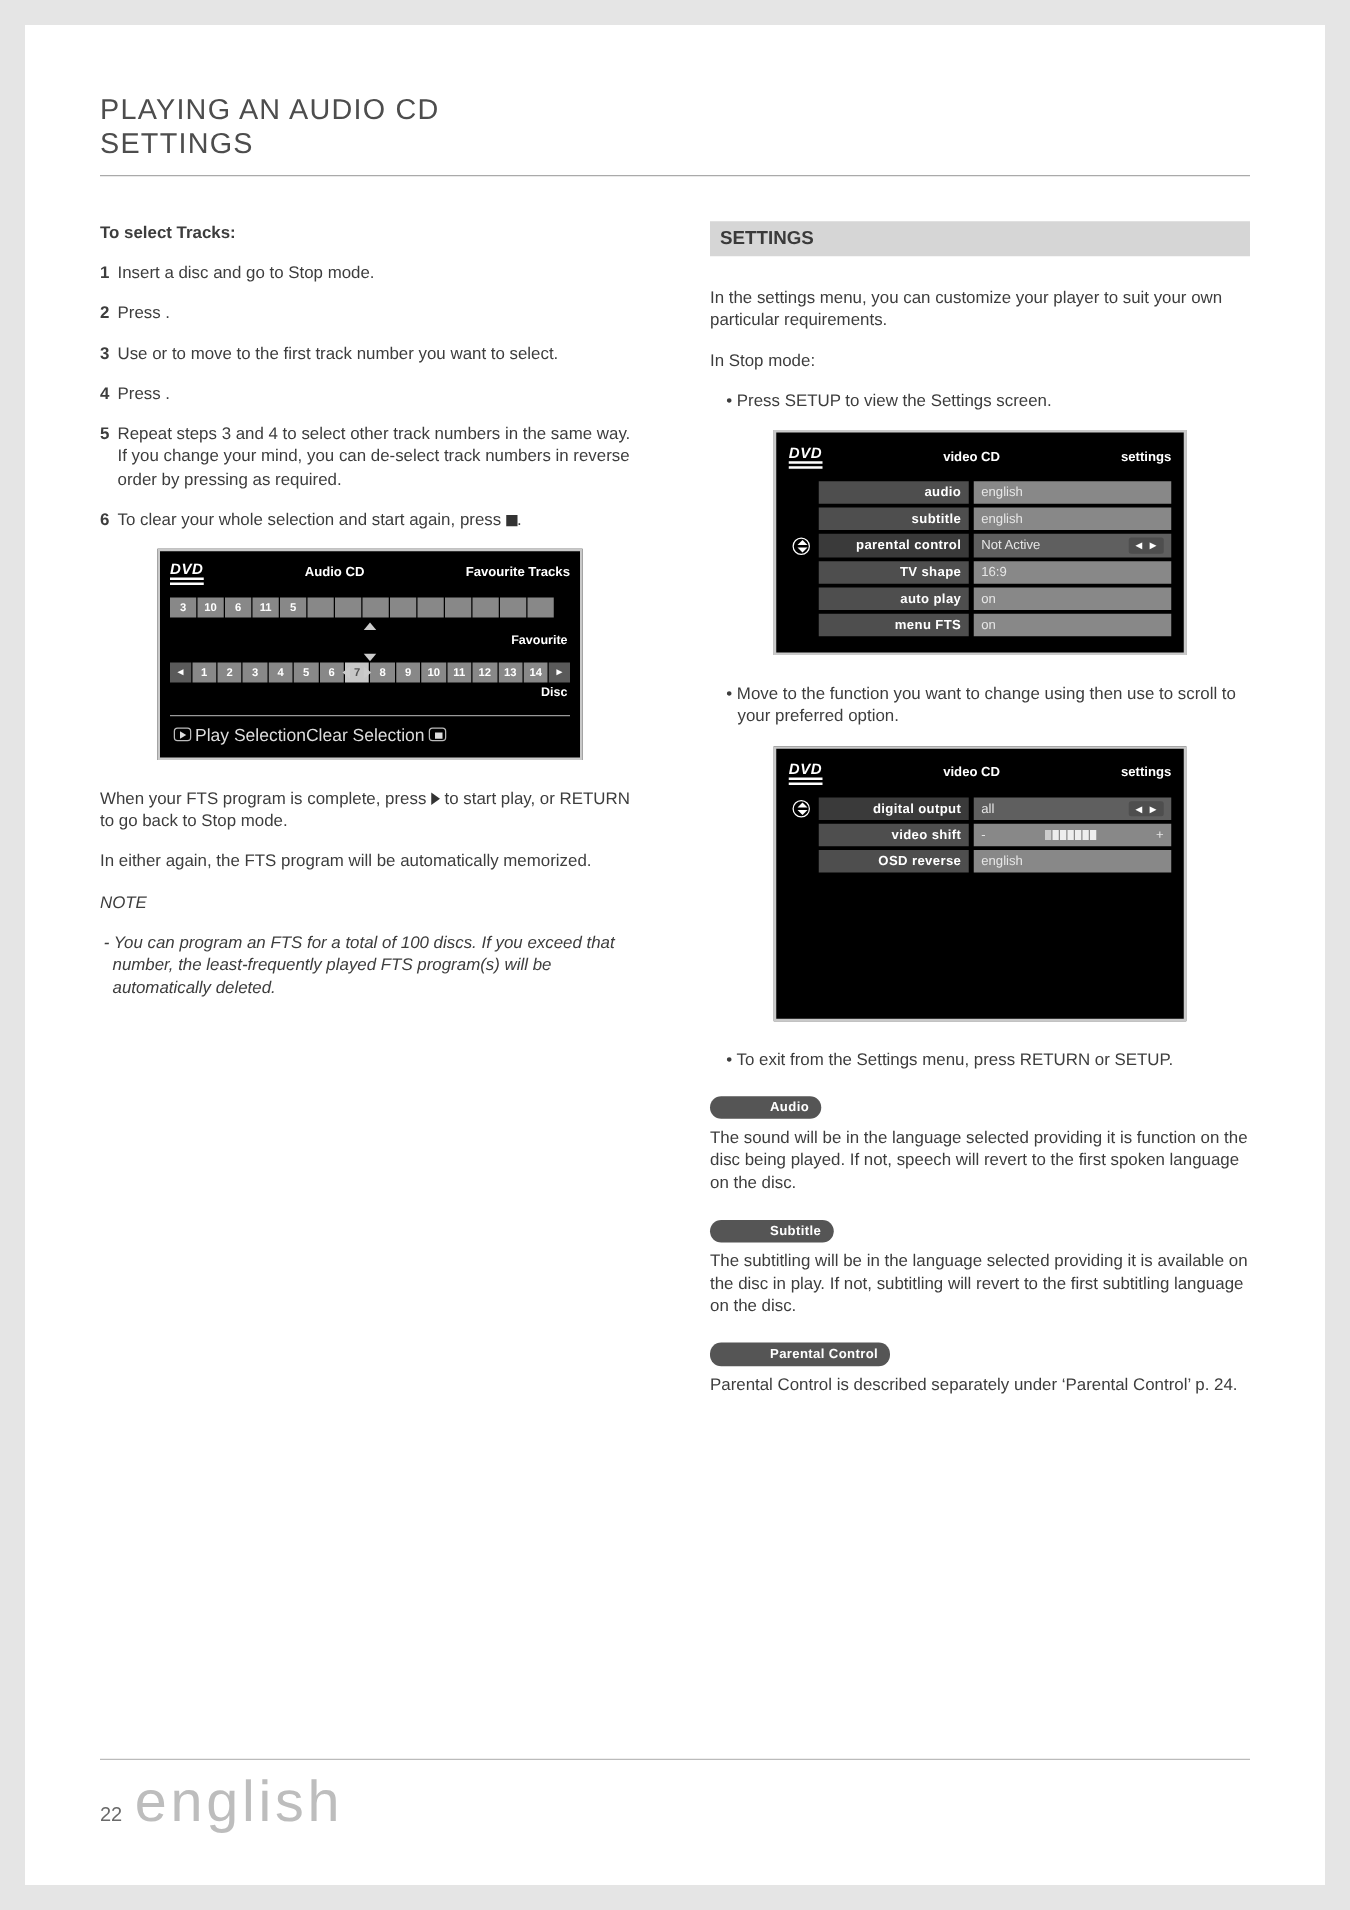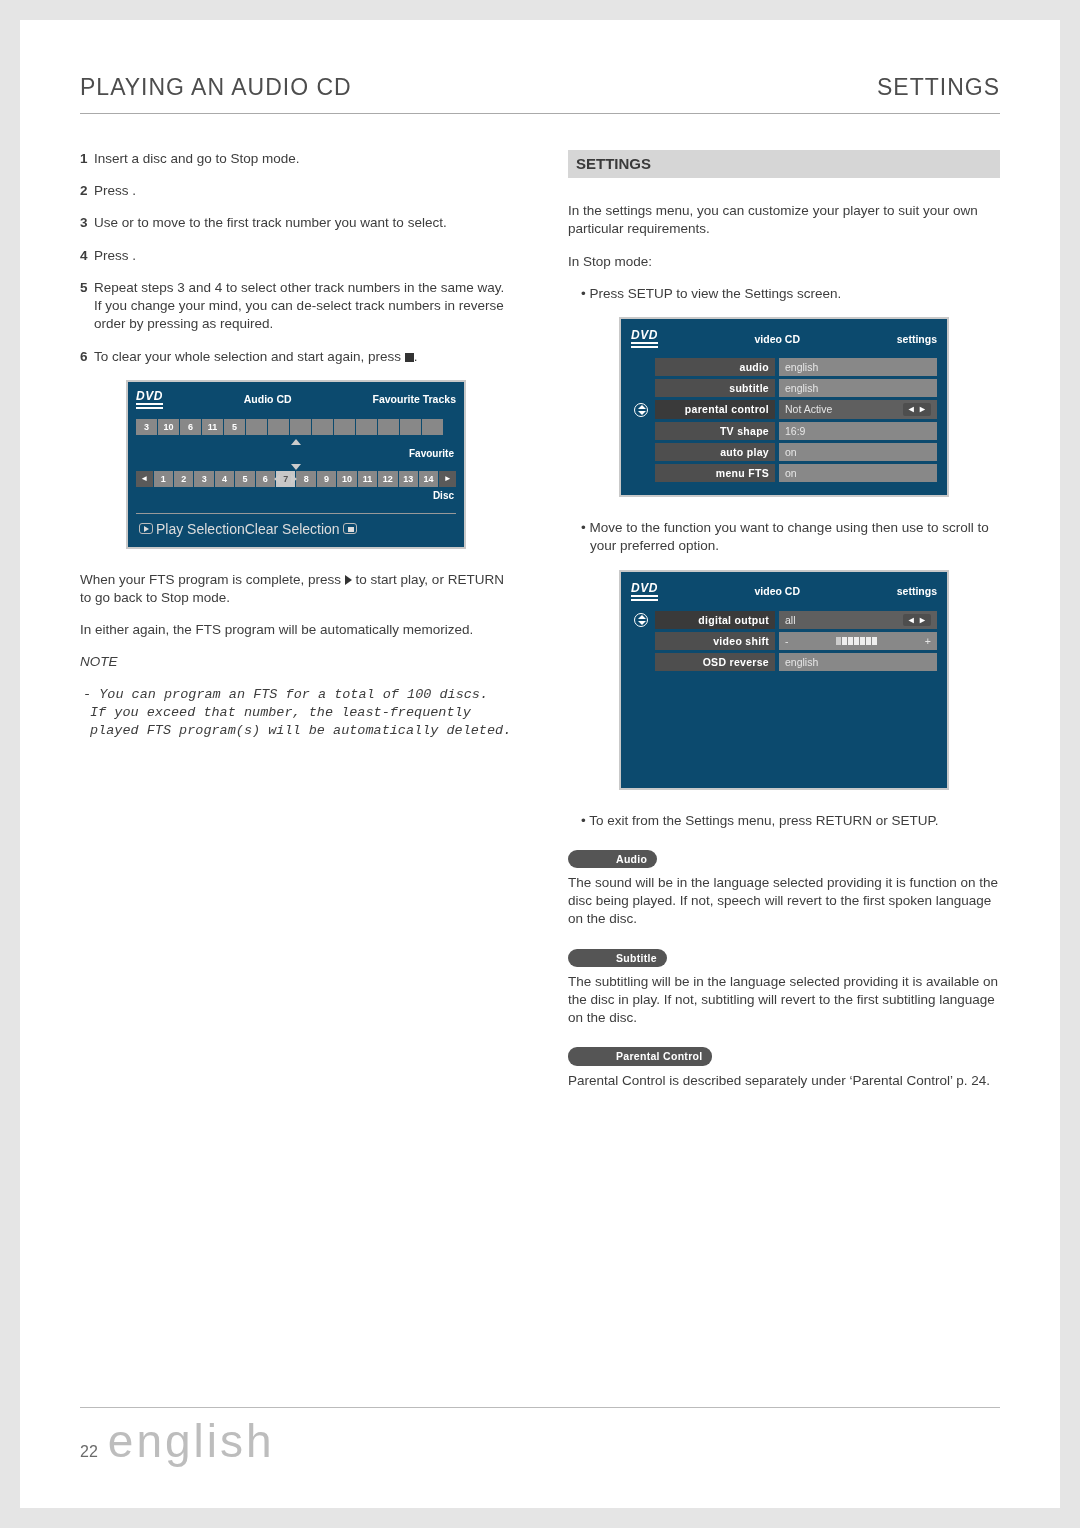--- a/index.html
+++ b/index.html
@@ -20,20 +20,21 @@
     display: flex;
     flex-direction: column;
   }
   .header {
     display: flex;
     justify-content: space-between;
     align-items: baseline;
     border-bottom: 1px solid #aaa;
     padding-bottom: 12px;
     margin-bottom: 36px;
+    flex-direction: column;
   }
   .header-l, .header-r {
     font-size: 23px;
     font-weight: 500;
     letter-spacing: 1px;
     color: #4d4d4d;
   }
   .cols {
     display: flex;
     gap: 56px;
@@ -43,21 +44,21 @@
     flex: 1;
     font-size: 13.5px;
     color: #3d3d3d;
     line-height: 1.35;
   }
   .col p { margin-bottom: 14px; }
   .bold { font-weight: 700; }
   .step { margin-bottom: 14px; padding-left: 14px; text-indent: -14px; }
   .step .n { font-weight: 700; display:inline-block; width:14px; text-indent:0;}
   .note-h { font-style: italic; margin-top: 6px; }
-  .note-b { font-style: italic; padding-left: 10px; text-indent: -7px; font-family: Liberation Mono, monospace; }
+  .note-b { font-style: italic; padding-left: 10px; text-indent: -7px; }
   .section-bar {
     background: #d6d6d6;
     font-weight: 700;
     font-size: 15px;
     padding: 4px 8px;
     margin-bottom: 24px;
     color: #3a3a3a;
   }
   .bullet { padding-left: 22px; text-indent: -9px; margin-bottom: 14px;}
   .pill {
@@ -66,21 +67,21 @@
     font-size: 10.5px;
     font-weight: 700;
     padding: 2px 10px 2px 48px;
     border-radius: 9px;
     display: inline-block;
     margin: 6px 0 6px 0;
     letter-spacing: .3px;
   }
   
   .osd {
-    background: #0c4a6e;
+    background: #000000;
     border: 2px solid #c9c9c9;
     padding: 10px;
     margin: 10px auto 22px auto;
     width: 330px;
     color: #fff;
     font-size: 10.5px;
   }
   .osd-hdr {
     display: flex;
     align-items: center;
@@ -211,20 +212,21 @@
 <div class="page">
 
   <div class="header">
     <div class="header-l">PLAYING AN AUDIO CD</div>
     <div class="header-r">SETTINGS</div>
   </div>
 
   <div class="cols">
 
     <div class="col">
+      <p class="bold">To select Tracks:</p>
 
       <div class="step"><span class="n">1</span><span>Insert a disc and go to Stop mode.</span></div>
       <div class="step"><span class="n">2</span><span>Press      .</span></div>
       <div class="step"><span class="n">3</span><span>Use       or       to move to the first track number you want to select.</span></div>
       <div class="step"><span class="n">4</span><span>Press      .</span></div>
       <div class="step"><span class="n">5</span><span>Repeat steps 3 and 4 to select other track numbers in the same way. If you change your mind, you can de-select track numbers in reverse order by pressing       as required.</span></div>
       <div class="step"><span class="n">6</span><span>To clear your whole selection and start again, press </span><span class="sq"></span><span>.</span></div>
 
       <div class="osd osd2">
         <div class="osd-hdr">

